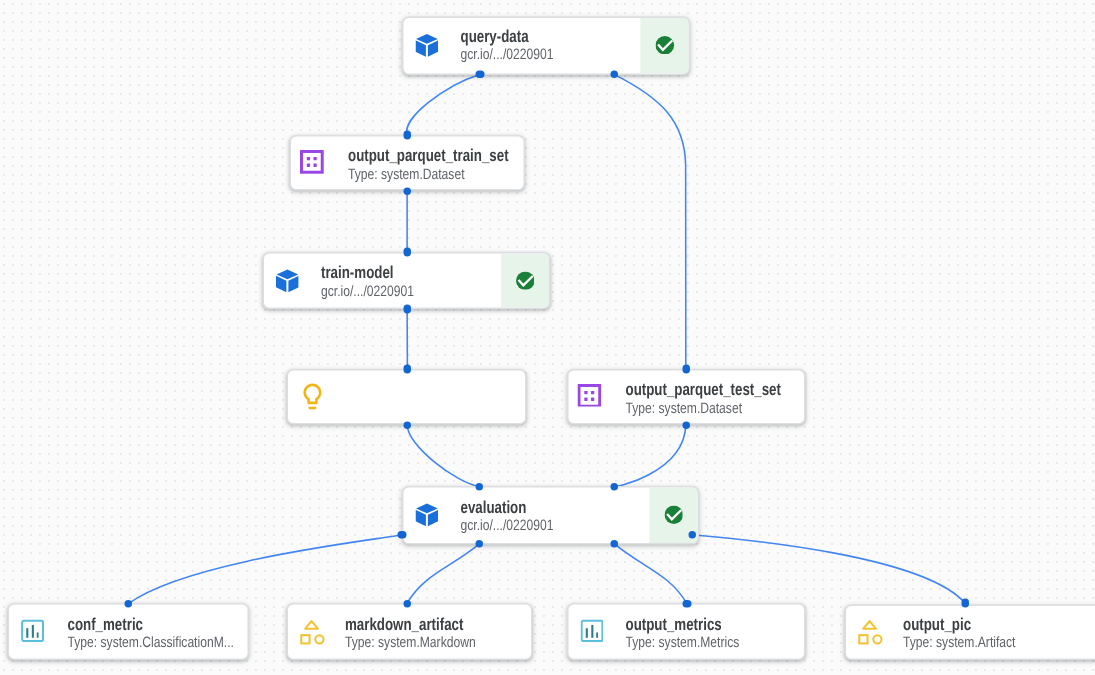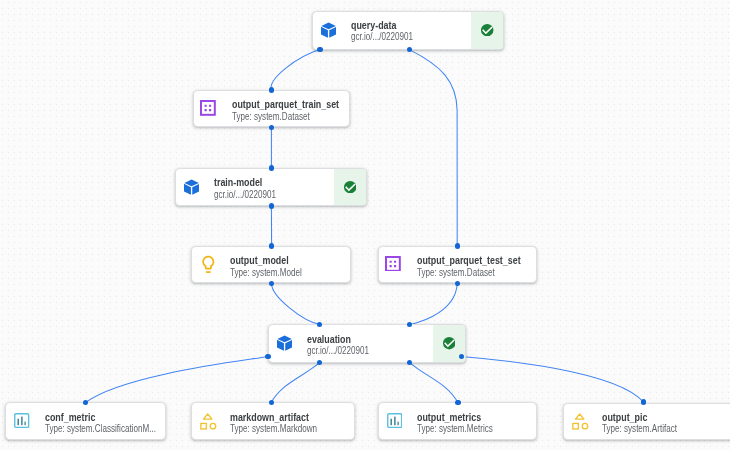--- a/index.html
+++ b/index.html
@@ -56,21 +56,21 @@
       <path d="M271.4,127.6 L271.4,168.1" fill="none" stroke="#4285f4" stroke-width="1.05"></path>
       <path d="M271.4,206.1 L271.6,246" fill="none" stroke="#4285f4" stroke-width="1.05"></path>
       <path d="M271.6,283.3 C271.1,296.8 303.8,321.8 319.6,324.3" fill="none" stroke="#4285f4" stroke-width="1.05"></path>
       <path d="M457.2,283.3 C456.1,315.6 409.2,325.3 409.6,324.3" fill="none" stroke="#4285f4" stroke-width="1.05"></path>
       <path d="M268,356.5 C249.3,360.1 125.1,373.7 85.6,402.4" fill="none" stroke="#4285f4" stroke-width="1.05"></path>
       <path d="M319.6,362.6 C300,378.7 282.6,382.8 271.2,402.4" fill="none" stroke="#4285f4" stroke-width="1.05"></path>
       <path d="M409.6,362.6 C429.2,378.7 446.5,382.8 457.9,402.4" fill="none" stroke="#4285f4" stroke-width="1.05"></path>
       <path d="M461.2,356.5 C496.8,359.5 616.4,370.4 643.7,402.4" fill="none" stroke="#4285f4" stroke-width="1.05"></path>
     </svg>
   <div id="nodes">
-      <div class="node" style="left: 268px; top: 10.5px; width: 192.4px; height: 39px; margin-left: 44px;">
+      <div class="node" style="left: 268px; top: 10.5px; width: 192.4px; height: 39px;">
         <span class="iconwrap cube-icon">
           <svg viewBox="0 0 16 16" width="16" height="16">
             <g fill="#1a6fdb">
               <path d="M8 0 L15.6 3.55 L8 7.0 L0.4 3.55 Z"></path>
               <path d="M0 4.5 L7.3 8.05 L7.3 16 L0 12.5 Z"></path>
               <path d="M16 4.5 L8.7 8.05 L8.7 16 L16 12.5 Z"></path>
             </g>
           </svg>
         </span>
         <span class="txt">
@@ -122,24 +122,20 @@
               <path d="M1.7 5.7 L4.9 9.2 L11.2 3.0" fill="none" stroke="#fff" stroke-width="1.6" stroke-linecap="butt" stroke-linejoin="miter"></path>
             </svg>
           </span>
         </span>
       </div>
       <div class="node" style="left: 191.3px; top: 245.7px; width: 159.3px; height: 37.6px;">
         <span class="iconwrap bulb-icon">
           <svg viewBox="0 0 24 24" width="24" height="24">
             <path fill="#f2b518" d="M9 21c0 .55.45 1 1 1h4c.55 0 1-.45 1-1v-1H9v1zm3-19C8.14 2 5 5.14 5 9c0 2.38 1.19 4.47 3 5.74V17c0 .55.45 1 1 1h6c.55 0 1-.45 1-1v-2.26c1.81-1.27 3-3.36 3-5.74 0-3.86-3.14-7-7-7zm2.85 11.1l-.85.6V16h-4v-2.3l-.85-.6C7.8 12.16 7 10.63 7 9c0-2.76 2.24-5 5-5s5 2.24 5 5c0 1.63-.8 3.16-2.15 4.1z"></path>
           </svg>
-        </span>
-        <span class="txt">
-          <div class="title">output_model</div>
-          <div class="sub">Type: system.Model</div>
         </span>
       </div>
       <div class="node" style="left: 377.6px; top: 245.7px; width: 159.1px; height: 37.6px; padding-left: 21px;">
         <span class="iconwrap dataset-icon">
           <svg viewBox="0 0 16 16" width="16" height="16">
             <rect x="1" y="1" width="14" height="14" fill="none" stroke="#9a45e6" stroke-width="2"></rect>
             <rect x="4.6" y="4.7" width="2.2" height="2.2" rx="0.3" fill="#9a45e6"></rect>
             <rect x="9.1" y="4.7" width="2.2" height="2.2" rx="0.3" fill="#9a45e6"></rect>
             <rect x="4.6" y="9.2" width="2.2" height="2.2" rx="0.3" fill="#9a45e6"></rect>
             <rect x="9.1" y="9.2" width="2.2" height="2.2" rx="0.3" fill="#9a45e6"></rect>

